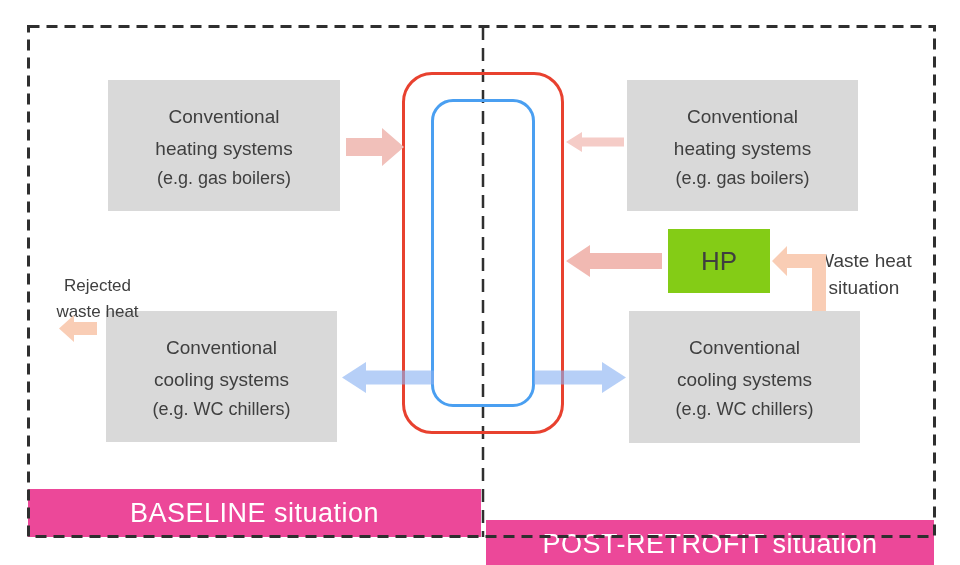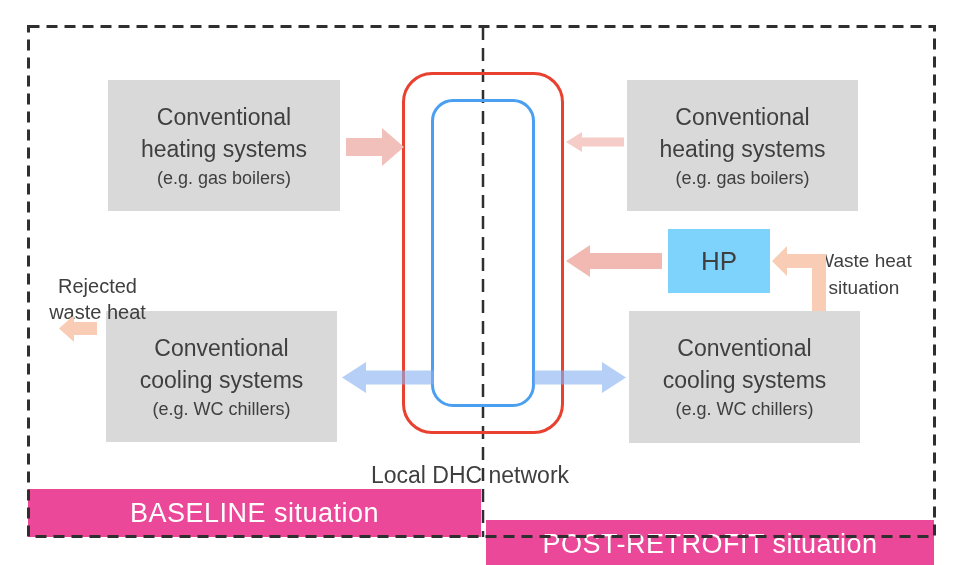--- a/index.html
+++ b/index.html
@@ -6,34 +6,34 @@
   #stage{
     position:relative;width:960px;height:565px;background:#ffffff;overflow:hidden;
     font-family:"Liberation Sans","DejaVu Sans",sans-serif;color:#3f3f3f;
   }
   .abs{position:absolute;}
   
   .sysbox{
     background:#d9d9d9;display:flex;flex-direction:column;align-items:center;justify-content:center;
     text-align:center;z-index:3;
   }
-  .sysbox .main{font-size:23px;line-height:32px;color:#3f3f3f;}
+  .sysbox .main{font-size:19px;line-height:32px;color:#3f3f3f;}
   .sysbox .sub{font-size:18px;line-height:26px;color:#3f3f3f;}
   
   .hpbox{
-    background:#7dd3fc;display:flex;align-items:center;justify-content:center;
+    background:#84cc16;display:flex;align-items:center;justify-content:center;
     font-size:26px;color:#3f3f3f;z-index:3;
   }
   
   .ring{background:transparent;box-sizing:border-box;z-index:3;}
   #hot-ring{border:3px solid #e8412f;border-radius:30px;}
   #cold-ring{border:3px solid #4a9ff1;border-radius:22px;}
   
   .floatlabel{text-align:center;color:#3f3f3f;z-index:4;margin-top:20px;}
-  #rejected-label{font-size:20px;line-height:26px;}
+  #rejected-label{font-size:17px;line-height:26px;}
   #whr-label{font-size:19px;line-height:27px;}
   #network-label{font-size:23px;line-height:26px;}
   
   .banner{
     background:#ec4899;color:#ffffff;display:flex;align-items:center;justify-content:center;
     font-size:27px;letter-spacing:0.5px;z-index:1;
   }
   
   #frame-svg{left:0;top:0;z-index:2;pointer-events:none;}
   .arrow-svg{z-index:4;}
@@ -89,23 +89,20 @@
   <div id="rejected-label" class="abs floatlabel" style="left:35px;top:253px;width:125px;">
     <div>Rejected</div>
     <div>waste heat</div>
   </div>
 
   <div id="whr-label" class="abs floatlabel" style="left:800px;top:227px;width:128px;">
     <div>Waste heat</div>
     <div>situation</div>
   </div>
 
-  <div id="network-label" class="abs floatlabel" style="left:370px;top:442px;width:200px;">
-    <span>Local DHC network</span>
-  </div>
 
   <svg class="abs arrow-svg" style="left:346px;top:128px;" width="58" height="38" viewBox="0 0 58 38">
     <polygon points="0,10 36,10 36,0 58,19 36,38 36,28 0,28" fill="#f1c0ba"></polygon>
   </svg>
 
   <svg class="abs arrow-svg" style="left:566px;top:132px;" width="58" height="20" viewBox="0 0 58 20">
     <polygon points="0,10 16,0 16,5.5 58,5.5 58,14.5 16,14.5 16,20" fill="#f5ccc7"></polygon>
   </svg>
 
   <svg class="abs arrow-svg" style="left:566px;top:245px;" width="96" height="32" viewBox="0 0 96 32">

